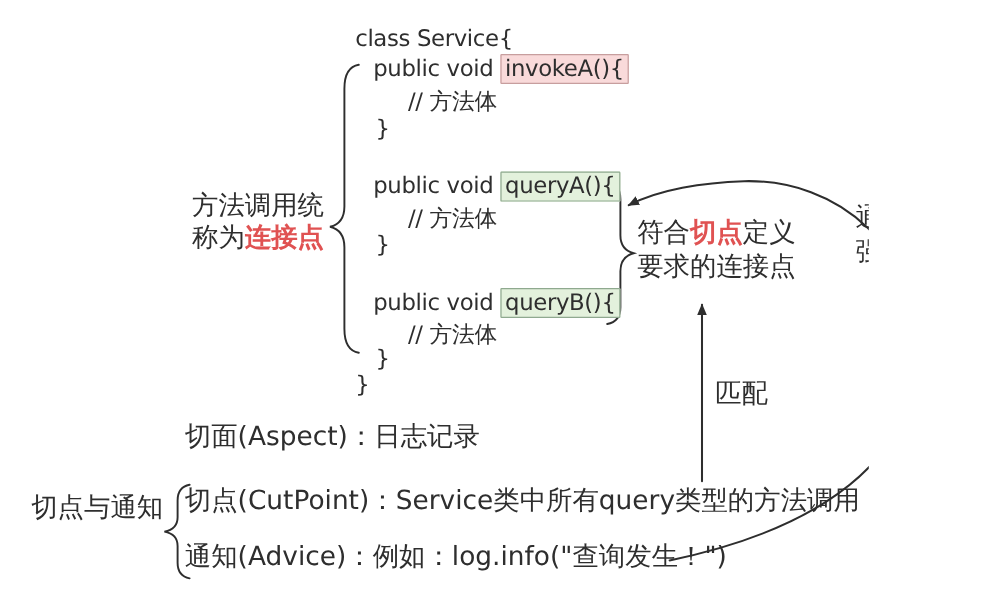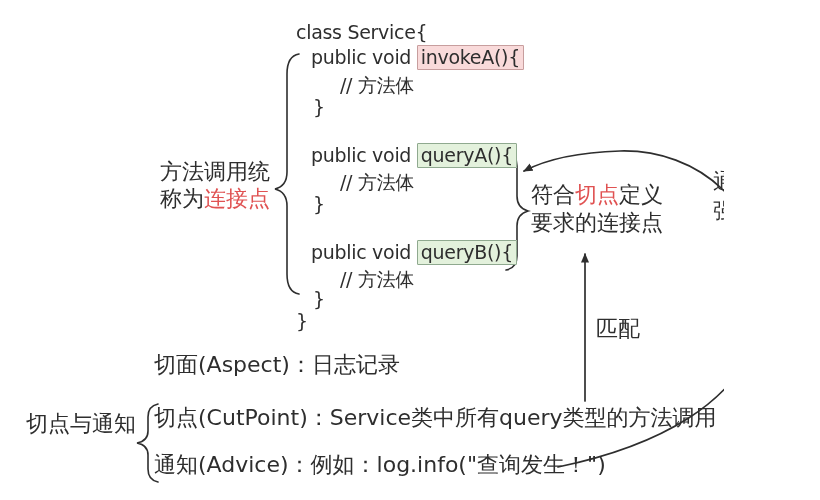--- a/index.html
+++ b/index.html
@@ -4,21 +4,21 @@
 <style>
   html,body{margin:0;padding:0;background:#fff;}
   .stage{
     position:relative;width:724px;height:500px;background:#fff;overflow:hidden;
     font-family:"DejaVu Sans", sans-serif;color:var(--ink,#2e2e2e);
   }
   .overlay{position:absolute;left:0;top:0;width:820px;height:500px;pointer-events:none;}
   .t{position:absolute;white-space:nowrap;line-height:1.3;}
   .code{font-size:19px;letter-spacing:-0.3px;}
   .cjk{font-size:22px;}
-  .red{color:var(--red,#e05252);}
+  .red{color:var(--red,#e05252);font-weight:bold;}
   .hl{padding:0 3px 1px 3px;border:1px solid;border-radius:1px;}
   .hl.pink{background:var(--pinkbg,#f9dada);border-color:var(--pinkbr,#c79e9e);}
   .hl.green{background:var(--greenbg,#e3f1dc);border-color:var(--greenbr,#8fa98f);}
   .rt{text-align:right;}
   .lh27{line-height:27px;}
   .lh28{line-height:28px;}
   .lh29{line-height:29px;}
   svg path{fill:none;stroke:var(--ink,#2e2e2e);stroke-width:1.6;stroke-linecap:round;}
   svg path.arrowline{stroke-width:1.7;}
 </style>

